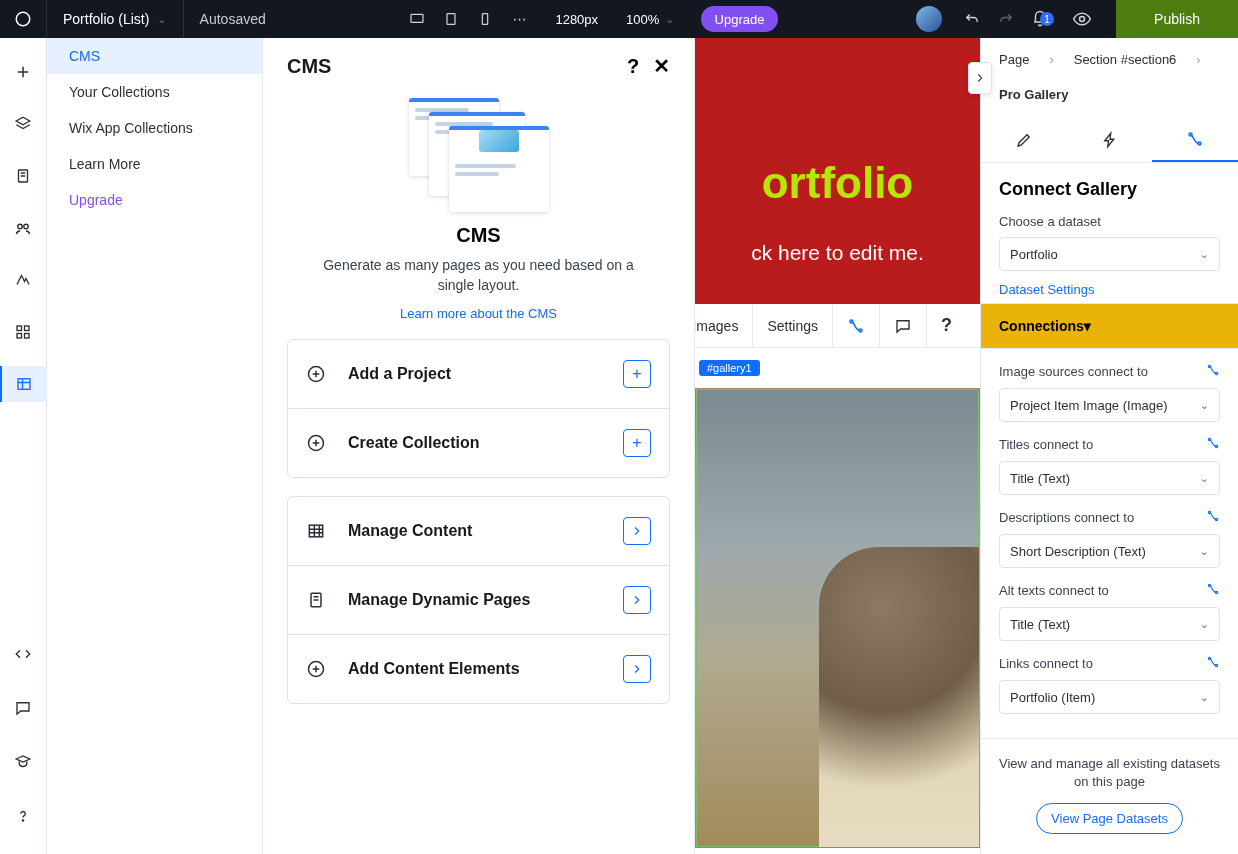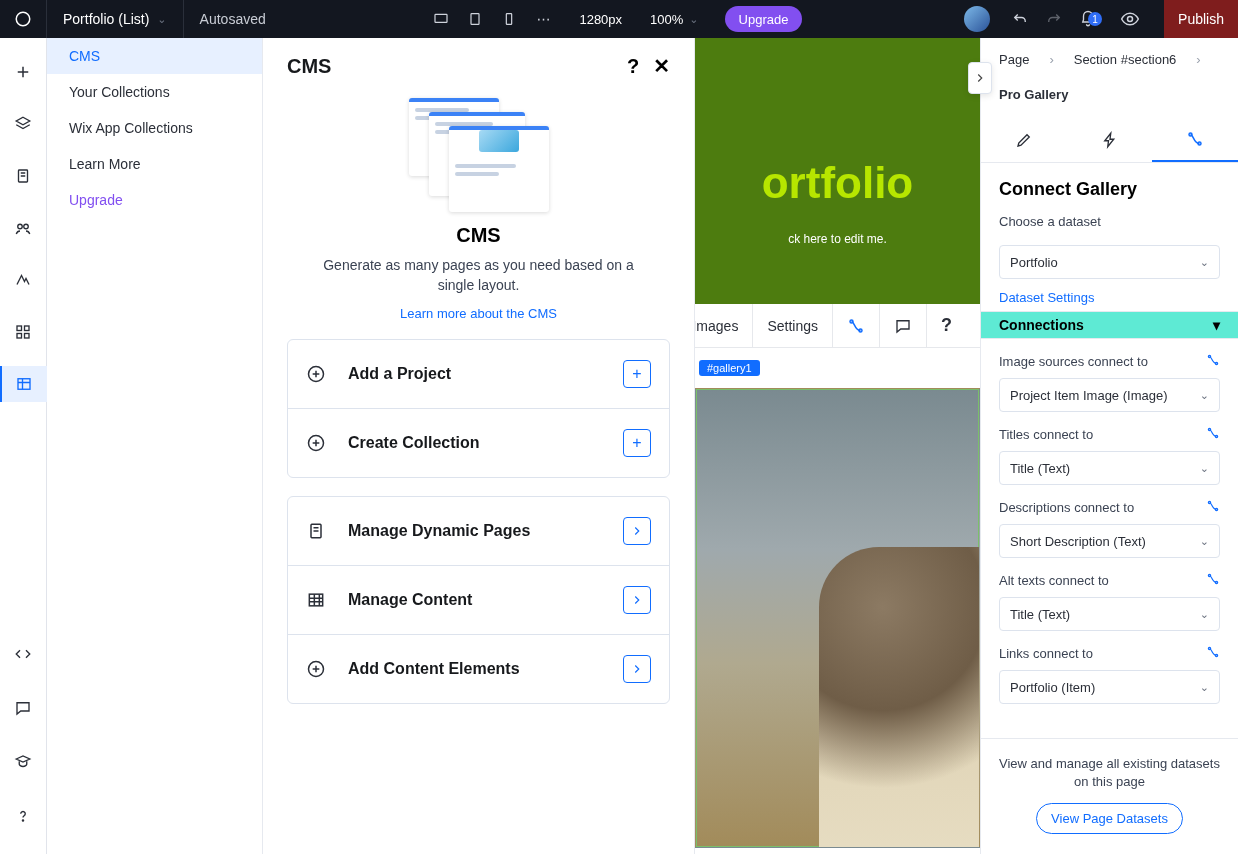--- a/index.html
+++ b/index.html
@@ -88,22 +88,22 @@
       width:32px; display:flex; align-items:center; justify-content:center;
       color:#cfd3dc; cursor:pointer; position:relative;
     }
     .badge {
       position:absolute; top:2px; right:2px;
       background:#2f6df6; color:#fff;
       width:14px; height:14px; border-radius:50%;
       font-size:10px; display:flex; align-items:center; justify-content:center;
     }
     .publish-btn {
-      background:#7f1d1d; color:#fff;
-      padding:0 14px;
+      background:#4d7c0f; color:#fff;
+      padding:0 38px;
       display:flex; align-items:center;
       font-size:14px; cursor:pointer;
       height:100%;
       margin-left:8px;
     }
 
     
     .leftrail {
       position:absolute;
       top:38px; left:0;
@@ -199,27 +199,27 @@
     
     .canvas {
       position:absolute;
       top:38px; left:695px;
       width:285px;
       height:816px;
       background:#fff;
     }
     .hero {
       height:266px;
-      background:#4d7c0f;
+      background:#b91c1c;
       color:#fff;
       text-align:center;
       padding-top:120px;
     }
     .hero h1 { color:#b7e600; font-size:44px; font-weight:600; }
-    .hero p { margin-top:24px; font-size:12px;}
+    .hero p { margin-top:33px; font-size:21px;}
     .gallery-toolbar {
       height:44px;
       border-bottom:1px solid #e6e8ec;
       display:flex;
       align-items:center;
       justify-content:flex-end;
       gap:0;
       padding:0 14px;
     }
     .tool-item {
@@ -304,44 +304,44 @@
     }
     .insp-tab {
       flex:1; height:44px;
       display:flex; align-items:center; justify-content:center;
       cursor:pointer; color:#2b2f38;
     }
     .insp-tab.active { color:#116dff; border-bottom:2px solid #116dff;}
     .insp-tab svg { width:18px; height:18px; }
     .insp-body { padding:16px 18px 8px; overflow-y:auto; flex:1;}
     .insp-h1 { font-size:18px; font-weight:700; margin-bottom:14px;}
-    .field-label { font-size:13px; color:#3b4353; margin-bottom:16px;}
+    .field-label { font-size:13px; color:#3b4353; margin-bottom:8px;}
     .select {
       border:1px solid #dde3ed;
       border-radius:4px;
       height:34px;
       display:flex; align-items:center;
       padding:0 10px;
       justify-content:space-between;
       font-size:13px;
       cursor:pointer;
       margin-bottom:10px;
       color:#2b2f38;
     }
     .chev-down { font-size:11px; color:#6b7280;}
     .link-text { color:#116dff; font-size:13px; cursor:pointer; display:inline-block; margin-bottom:6px;}
     .accordion-h {
       margin:0 -18px;
-      padding:5px 18px;
+      padding:14px 18px;
       border-top:1px solid #e6e9ef;
       border-bottom:1px solid #e6e9ef;
-      display:flex; justify-content:space-between; align-items:center;
+      display:flex; justify-content:flex-start; align-items:center;
       font-weight:700; font-size:14px;
       cursor:pointer;
-      background:#5eead4;
+      background:#eab308;
     }
     .conn-field {
       margin-top:14px;
     }
     .conn-label-row {
       display:flex; justify-content:space-between; align-items:center;
       font-size:13px; color:#3b4353; margin-bottom:8px;
     }
     .conn-icon { color:#116dff; }
     .conn-icon svg { width:14px; height:14px; }
@@ -581,36 +581,36 @@
         <span class="opt-label">Create Collection</span>
         <span class="tail-btn">
             <span>+</span>
           </span>
       </div>
     </div>
 
     <div class="cms-group">
       <div class="cms-option">
         <span class="lead-icon"><svg viewBox="0 0 24 24" fill="none" stroke="currentColor" stroke-width="1.8">
-              <rect x="6" y="4" width="12" height="16" rx="1"></rect>
-              <path d="M9 8h6M9 12h6"></path>
-            </svg></span>
-        <span class="opt-label">Manage Dynamic Pages</span>
+              <rect x="4" y="5" width="16" height="14"></rect>
+              <path d="M4 10h16M4 14h16M10 5v14M16 5v14"></path>
+            </svg></span>
+        <span class="opt-label">Manage Content</span>
         <span class="tail-btn">
             <svg viewBox="0 0 24 24" width="14" height="14" fill="none" stroke="currentColor" stroke-width="2">
               <path d="M9 6l6 6-6 6"></path>
             </svg>
           </span>
       </div>
       <div class="cms-option">
         <span class="lead-icon"><svg viewBox="0 0 24 24" fill="none" stroke="currentColor" stroke-width="1.8">
-              <rect x="4" y="5" width="16" height="14"></rect>
-              <path d="M4 10h16M4 14h16M10 5v14M16 5v14"></path>
-            </svg></span>
-        <span class="opt-label">Manage Content</span>
+              <rect x="6" y="4" width="12" height="16" rx="1"></rect>
+              <path d="M9 8h6M9 12h6"></path>
+            </svg></span>
+        <span class="opt-label">Manage Dynamic Pages</span>
         <span class="tail-btn">
             <svg viewBox="0 0 24 24" width="14" height="14" fill="none" stroke="currentColor" stroke-width="2">
               <path d="M9 6l6 6-6 6"></path>
             </svg>
           </span>
       </div>
       <div class="cms-option">
         <span class="lead-icon"><svg viewBox="0 0 24 24" fill="none" stroke="currentColor" stroke-width="1.8">
               <circle cx="12" cy="12" r="9"></circle>
               <path d="M12 8v8M8 12h8"></path>

